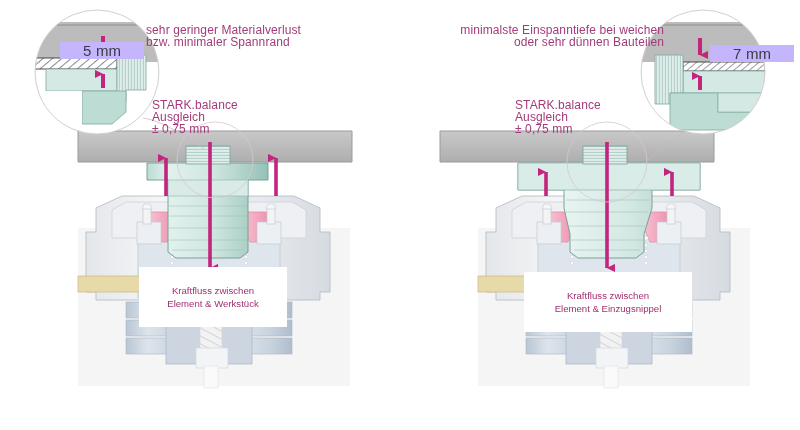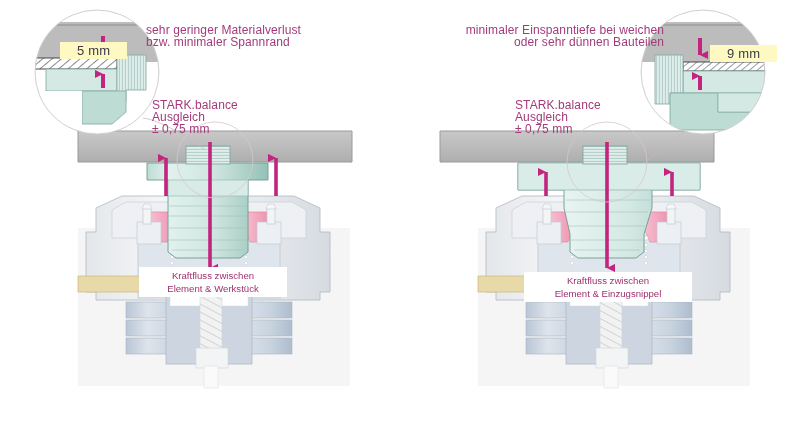--- a/index.html
+++ b/index.html
@@ -4,25 +4,25 @@
 <style>
   html,body{margin:0;padding:0;background:#ffffff;}
   body{width:800px;height:430px;overflow:hidden;
        font-family:"Liberation Sans","DejaVu Sans",sans-serif;}
   #stage{position:relative;width:800px;height:430px;background:#fff;}
   svg#scene{position:absolute;left:0;top:0;width:800px;height:430px;display:block;}
   .cap{position:absolute;color:#a33b7a;font-size:12px;line-height:12.2px;
        letter-spacing:.1px;white-space:pre-line;}
   .cap.r{text-align:right;}
   .cap.c{text-align:left;}
-  .mmbox{position:absolute;background:#fef9c3;border:0;color:#3b3b46;
-         font-size:13px;letter-spacing:.2px;padding:3px 17px;
+  .mmbox{position:absolute;background:#c4b5fd;border:0;color:#3b3b46;
+         font-size:15px;letter-spacing:.2px;padding:3px 23px;
          text-align:center;line-height:11px;}
   .kfbox{position:absolute;background:#fff;color:#a0306f;font-size:9.6px;
-         line-height:13px;text-align:center;padding:2px 9px;white-space:pre-line;}
+         line-height:13px;text-align:center;padding:17px 9px;white-space:pre-line;}
 </style>
 </head>
 <body>
 
 <div id="stage">
 
 <svg id="scene" viewBox="0 0 800 430">
   <defs>
 
     <pattern id="hatch" width="6" height="6" patternUnits="userSpaceOnUse" patternTransform="rotate(50)">
@@ -295,24 +295,24 @@
 bzw. minimaler Spannrand</div>
 
 <div class="cap c" style="left:152px;top:99px;width:140px;">STARK.balance Ausgleich
 ± 0,75 mm</div>
 
 <div class="mmbox" style="left:60px;top:42px;">5 mm</div>
 
 <div class="kfbox" style="left:139px;top:267px;width:130px;">Kraftfluss zwischen
 Element &amp; Werkstück</div>
 
-<div class="cap r" style="left:452px;top:24px;width:212px;">minimaler Einspanntiefe bei weichen
+<div class="cap r" style="left:452px;top:24px;width:212px;">minimalste Einspanntiefe bei weichen
 oder sehr dünnen Bauteilen</div>
 
 <div class="cap c" style="left:515px;top:99px;width:140px;">STARK.balance Ausgleich
 ± 0,75 mm</div>
 
-<div class="mmbox" style="left:710px;top:45px;">9 mm</div>
+<div class="mmbox" style="left:710px;top:45px;">7 mm</div>
 
 <div class="kfbox" style="left:524px;top:272px;width:150px;">Kraftfluss zwischen
 Element &amp; Einzugsnippel</div>
 
 </div>
 
 </body></html>

